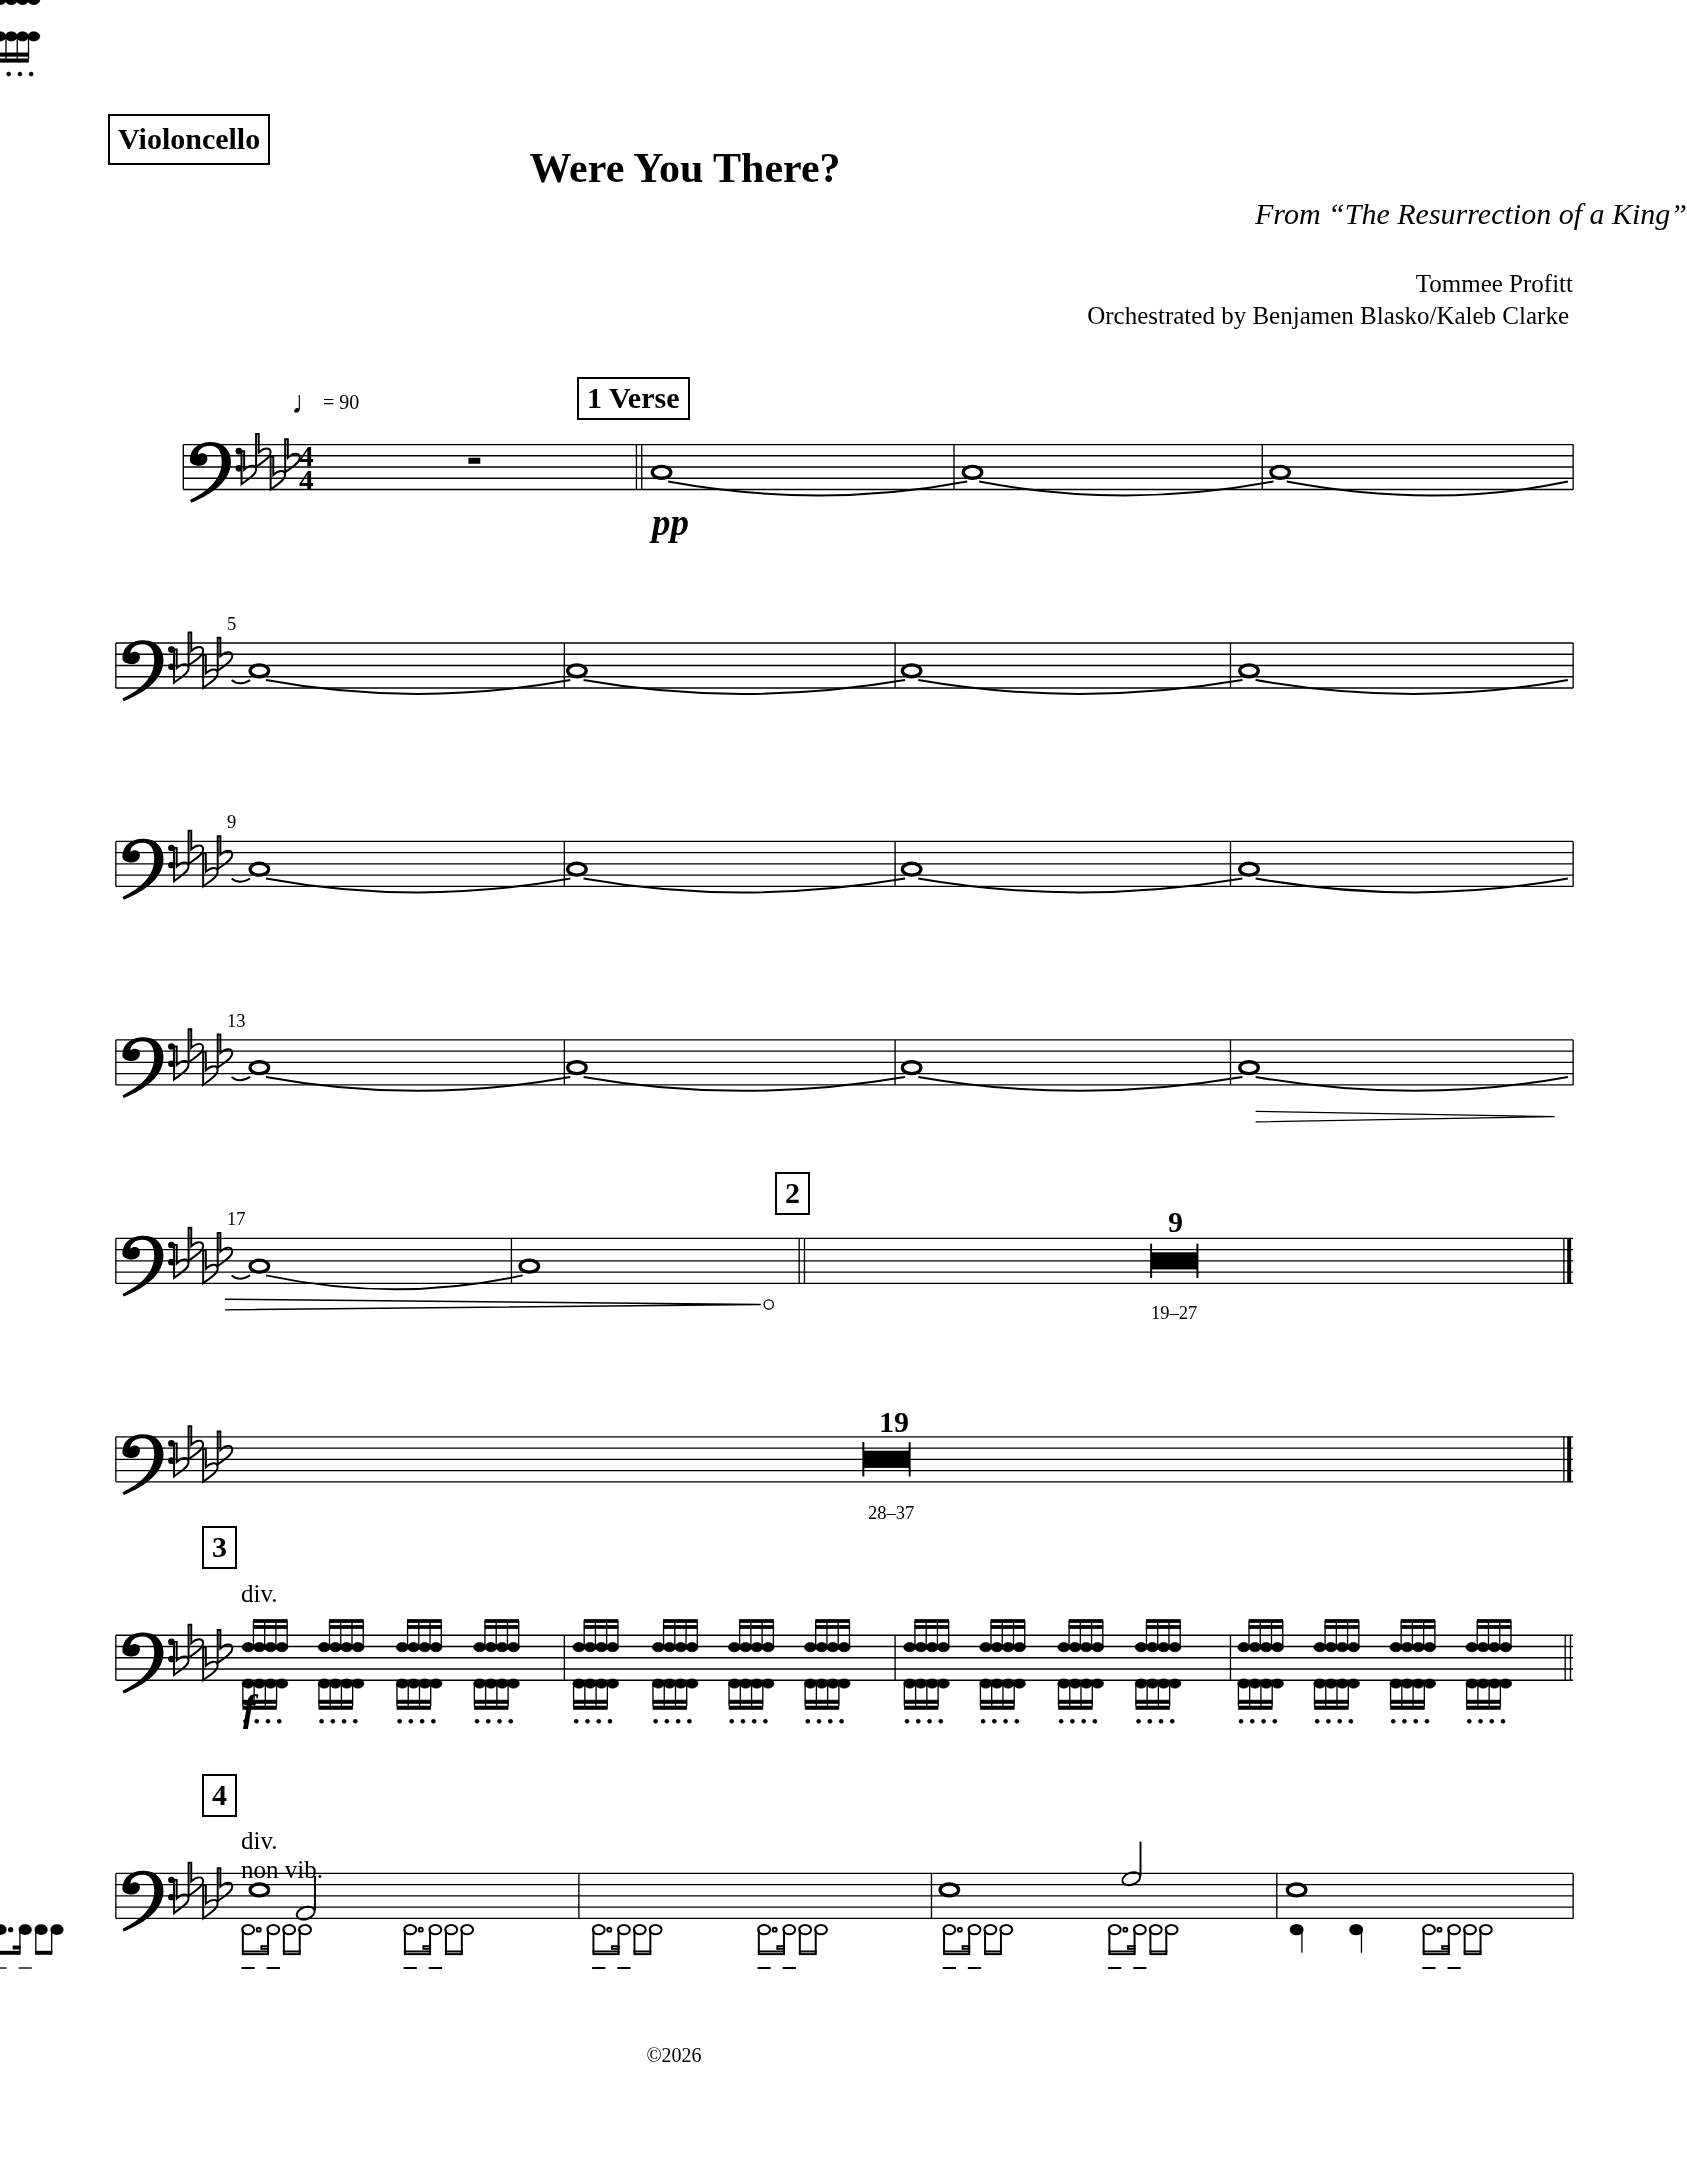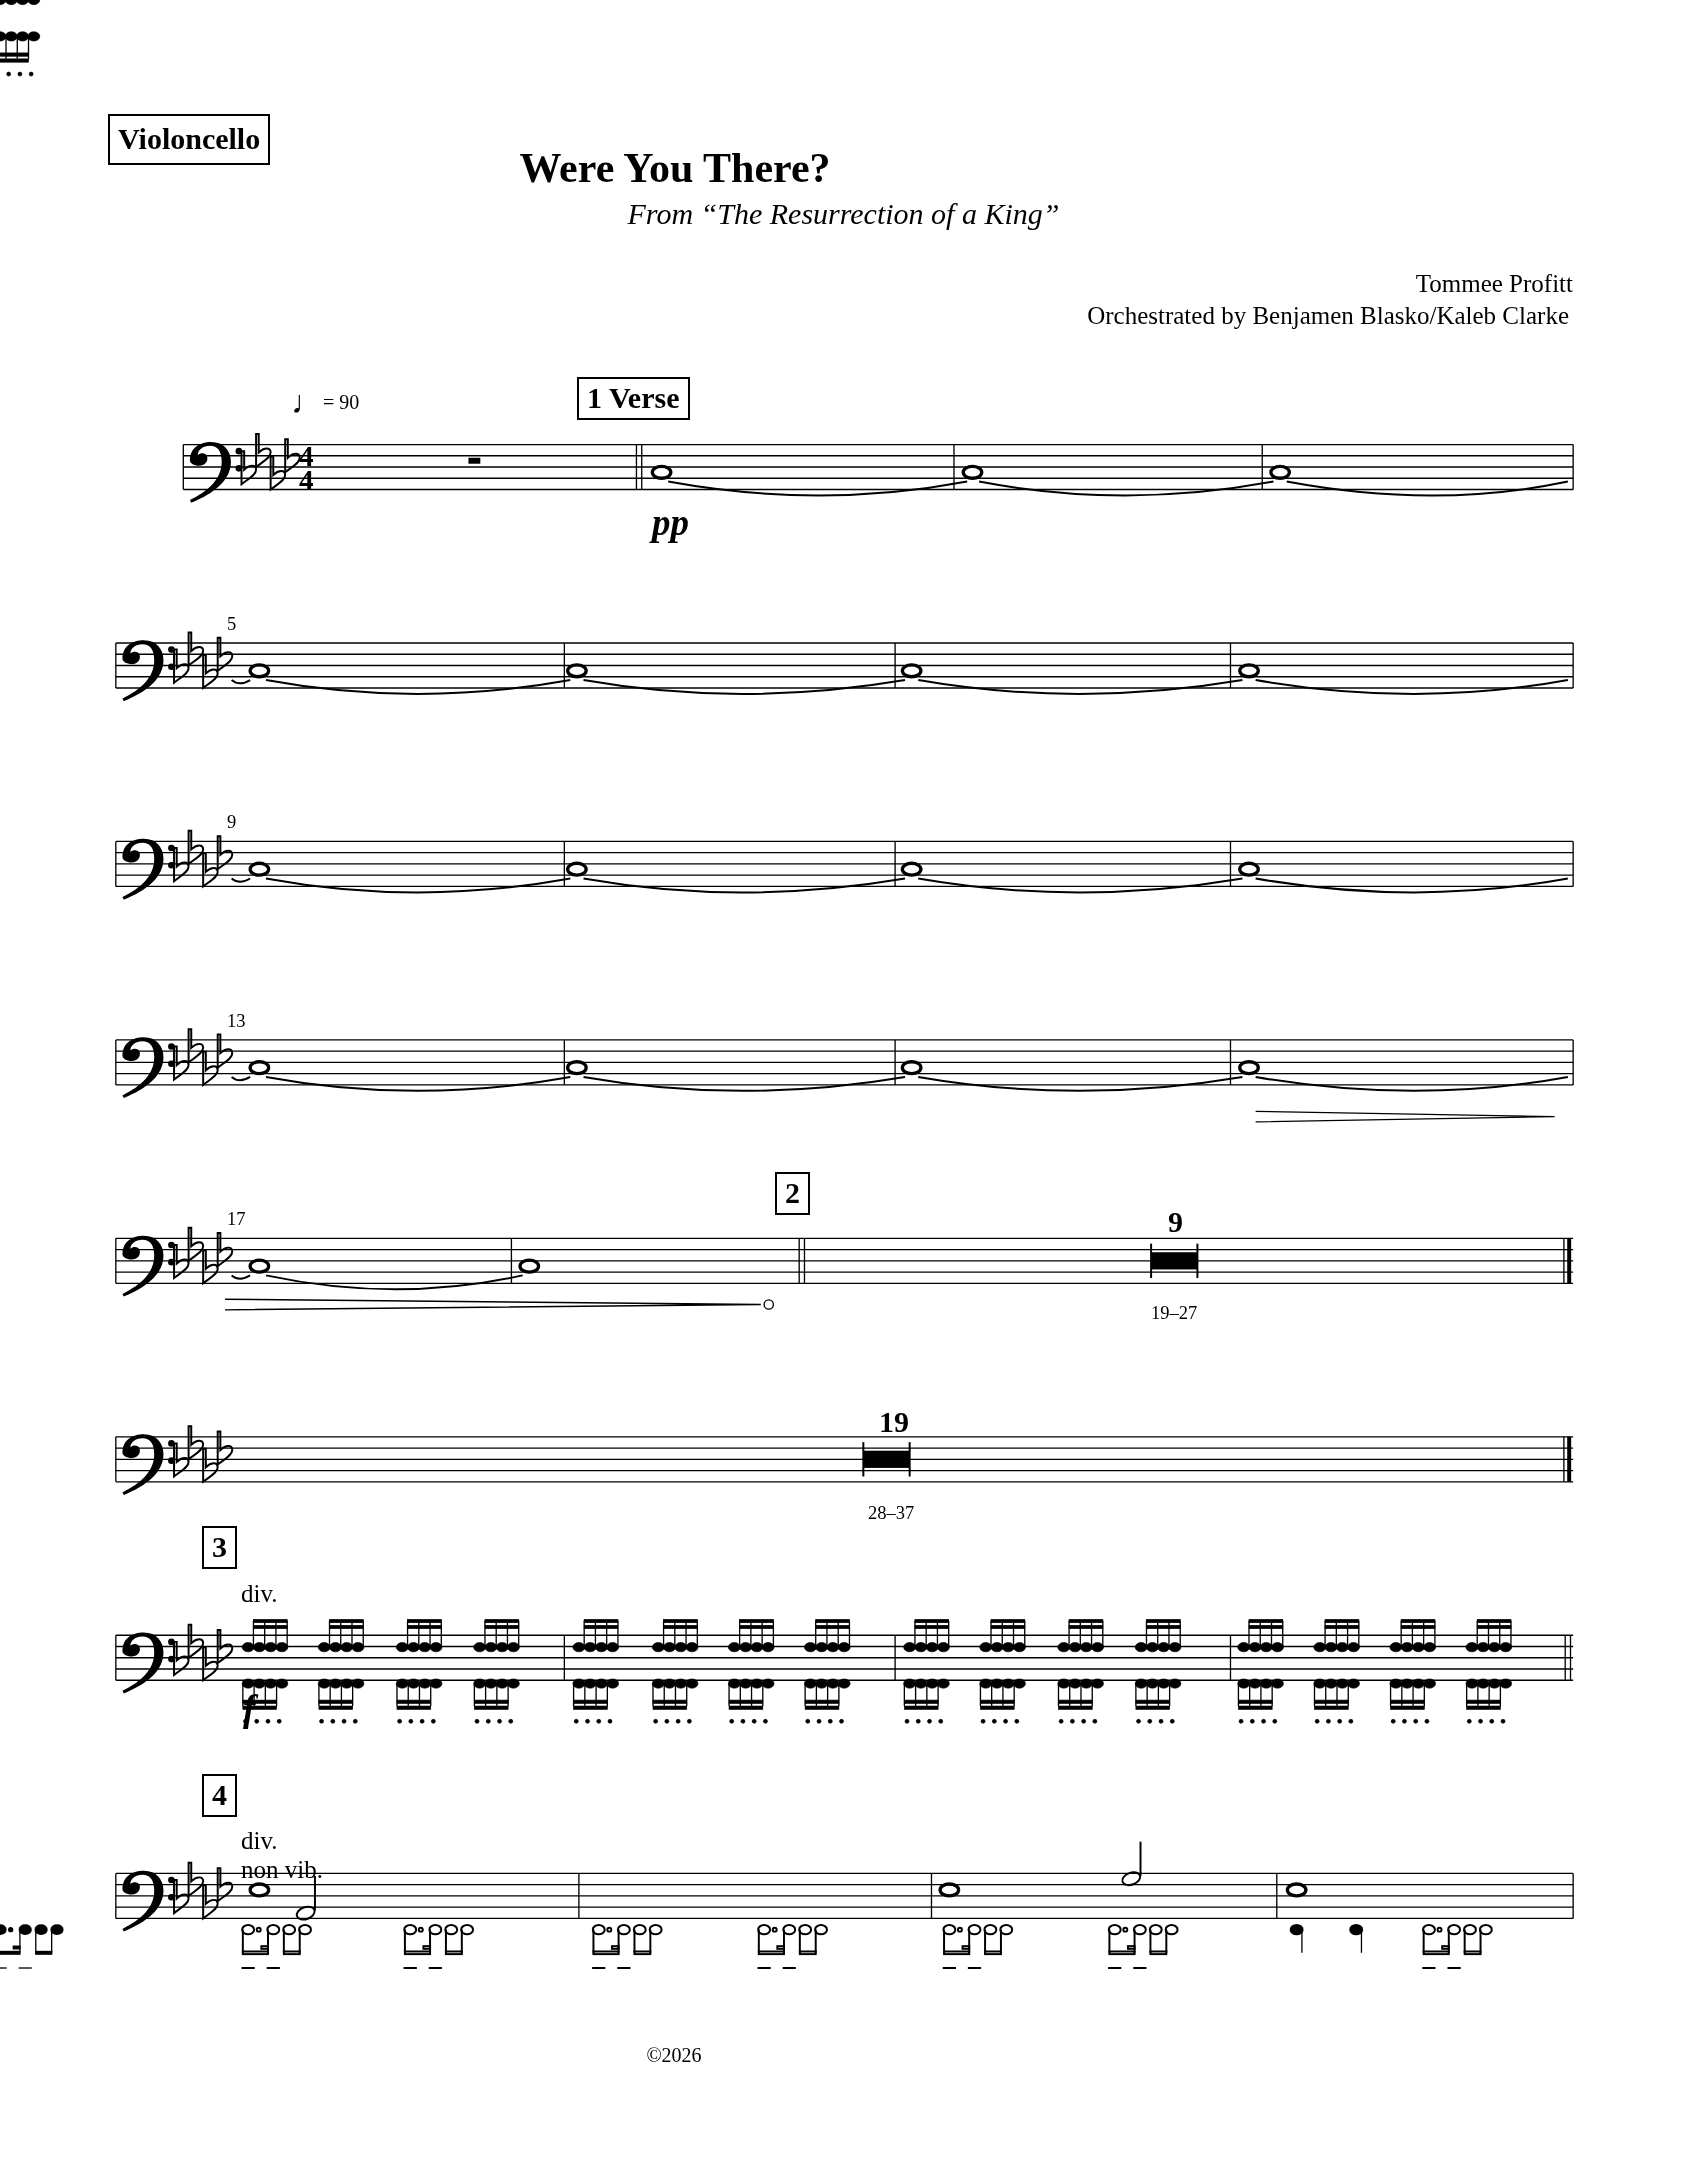--- a/index.html
+++ b/index.html
@@ -1,22 +1,22 @@
 <!DOCTYPE html>
 <html style="font-size:10.6px"><head>
 <meta charset="utf-8">
 <style>
   html, body { margin: 0; padding: 0; background: #ffffff; }
   body { width: 1687px; height: 2183px; position: relative; overflow: hidden;
          font-family: "Liberation Serif", "DejaVu Serif", serif; color: #000; }
   .abs { position: absolute; }
   .part-box { left: 108px; top: 114px; border: 2px solid #000; padding: 2.6px 8px 4px 8px;
               font-size: 30px; font-weight: bold; line-height: 40px; }
-  .title { left: 4px; width: 1342px; top: 144px; text-align: center; font-size: 42px; font-weight: bold; }
-  .subtitle { left: 0; width: 1687px; top: 197px; text-align: center; font-size: 30px; font-style: italic; }
+  .title { left: 14px; width: 1342px; top: 144px; text-align: center; font-size: 42px; font-weight: bold; }
+  .subtitle { left: 0; width: 1687px; top: 197px; text-align: right; font-size: 30px; font-style: italic; }
   .composer { right: 114px; top: 270px; font-size: 25px; text-align: right; }
   .arranger { right: 118px; top: 302px; font-size: 25px; text-align: right; }
   .footer { left: 0; width: 1348px; top: 2044px; text-align: center; font-size: 20px; }
   svg.score { position: absolute; left: 0; top: 0; }
   .boxmark { border: 2px solid #000; font-weight: bold; font-size: 30px; line-height: 36px; padding: 1.3px 8px; background: #fff; }
   .small { font-size: 18.5px; }
   .meas-num { font-size: 18.5px; }
   .multi-num { font-size: 30px; font-weight: bold; }
   .dyn { font-family: "Liberation Serif", serif; font-style: italic; font-weight: bold; font-size: 37px; }
   .text-dir { font-size: 25px; }

